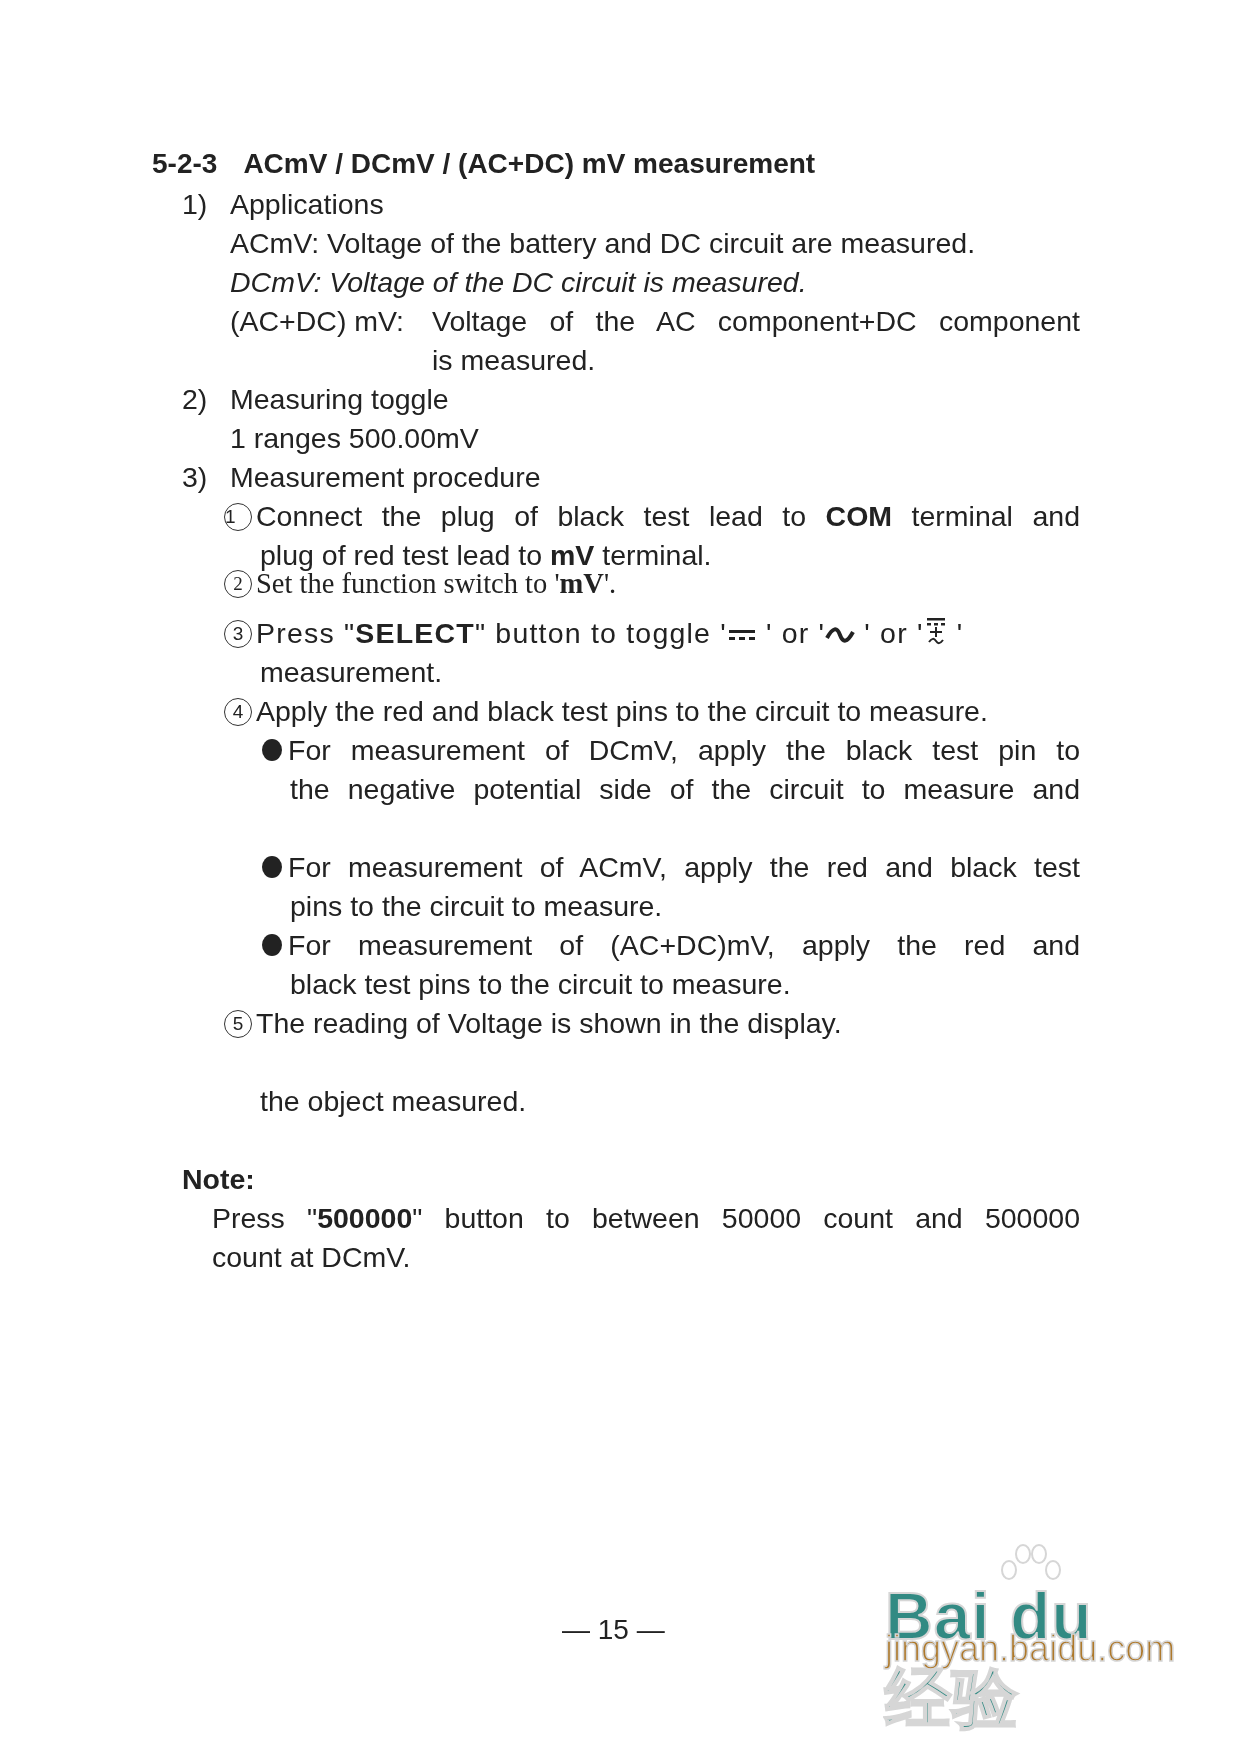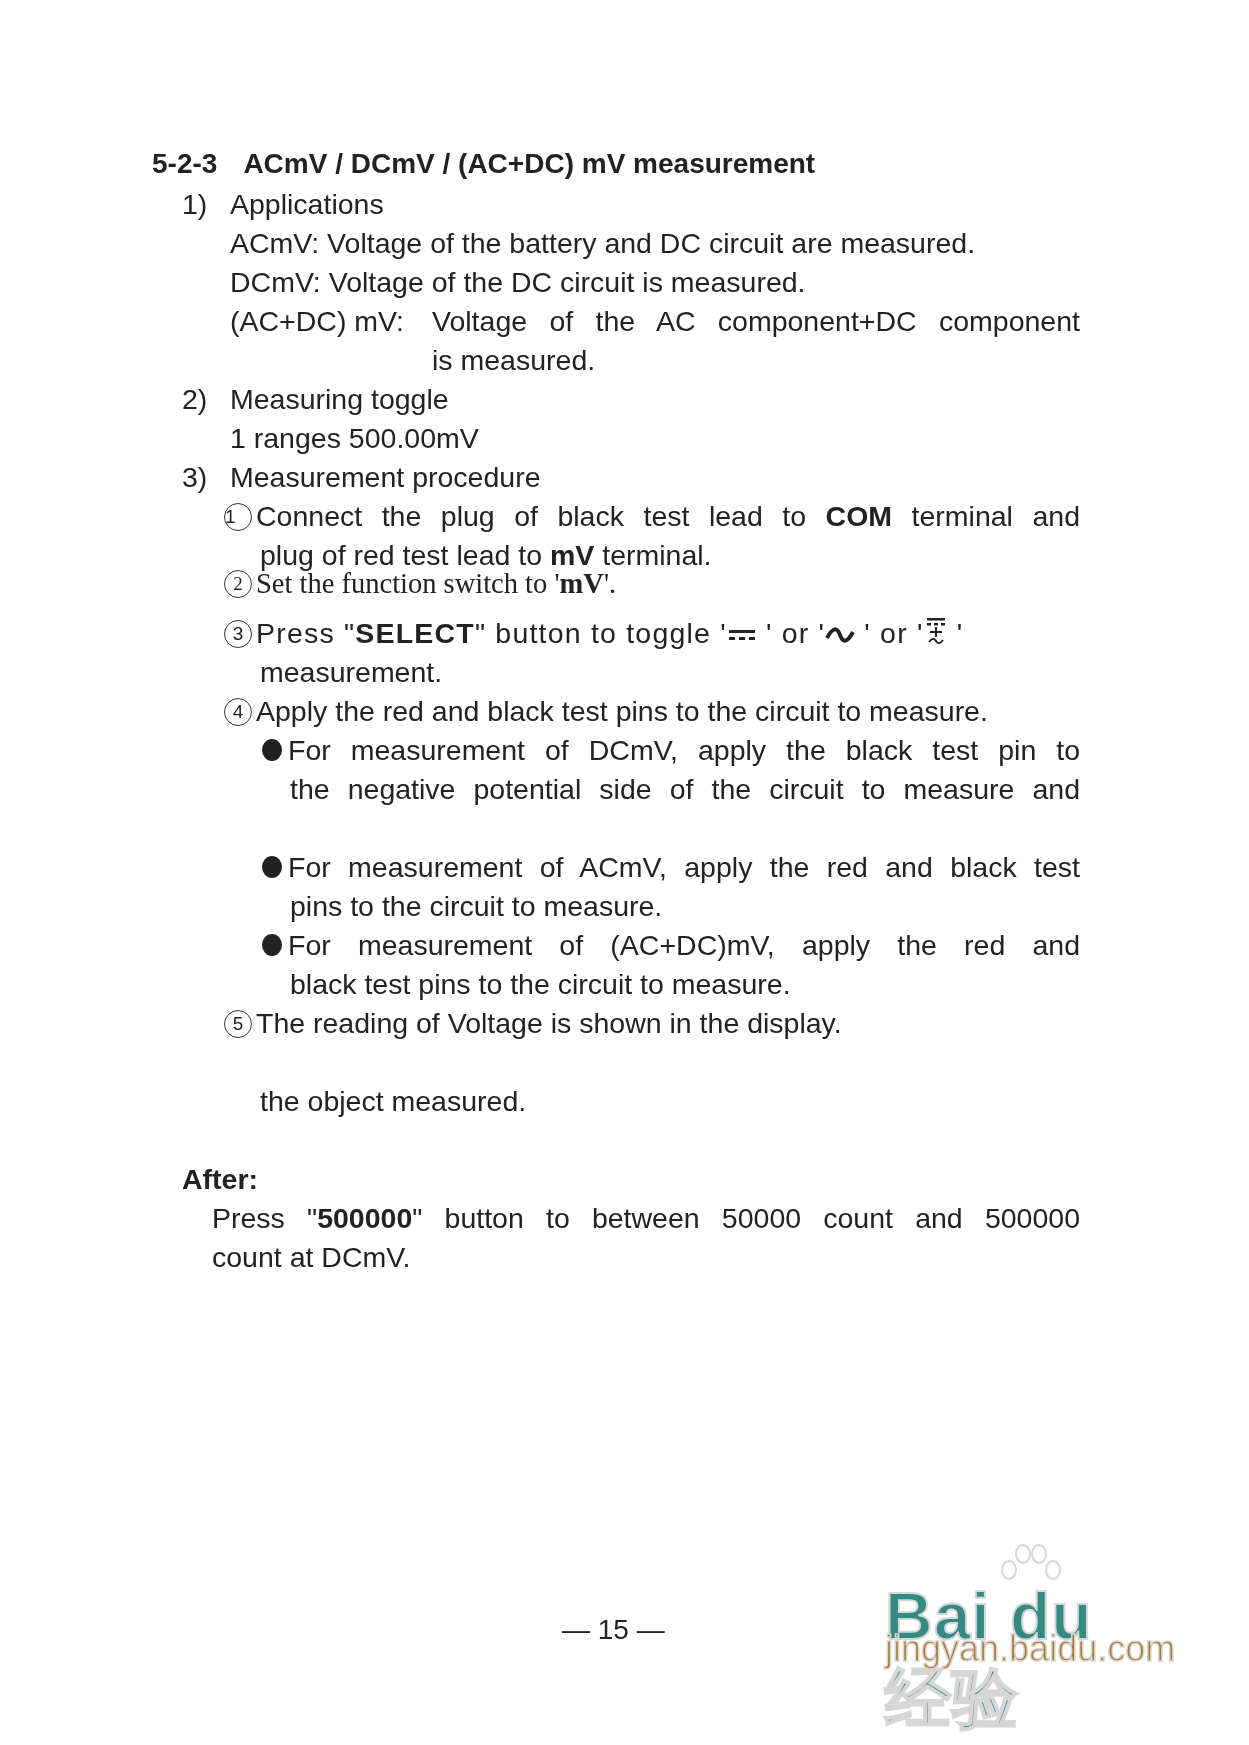--- a/index.html
+++ b/index.html
@@ -42,21 +42,21 @@
 <div class="page">
 
   <div class="line heading" style="left:152px; top:146px;">
     <span>5-2-3</span><span style="display:inline-block;width:26px;"></span><span>ACmV / DCmV / (AC+DC) mV measurement</span>
   </div>
 
   <div class="line" style="left:182px; top:186px;">
     <span style="display:inline-block;width:48px;">1)</span><span>Applications</span>
   </div>
   <div class="line" style="left:230px; top:225px;">ACmV: Voltage of the battery and DC circuit are measured.</div>
-  <div class="line" style="left:230px; top:264px;">DCmV: Voltage of the DC circuit is measured.</div>
+  <div class="line" style="left:230px; top:264px;font-style:italic;">DCmV: Voltage of the DC circuit is measured.</div>
   <div class="line" style="left:230px; top:303px;">(AC+DC) mV:</div>
   <div class="line just" style="left:432px; top:303px; width:648px;">Voltage of the AC component+DC component</div>
   <div class="line" style="left:432px; top:342px;">is measured.</div>
 
   <div class="line" style="left:182px; top:381px;">
     <span style="display:inline-block;width:48px;">2)</span><span>Measuring toggle</span>
   </div>
   <div class="line" style="left:230px; top:420px;">1 ranges 500.00mV</div>
 
   <div class="line" style="left:182px; top:459px;">
@@ -112,21 +112,21 @@
 
   <div class="line" style="left:290px; top:888px;">pins to the circuit to measure.</div>
   <div class="line" style="left:290px; top:966px;">black test pins to the circuit to measure.</div>
 
   <div class="line" style="left:224px; top:1005px;">
     <span class="circ">5</span><span>The reading of Voltage is shown in the display.</span>
   </div>
 
   <div class="line" style="left:260px; top:1083px;">the object measured.</div>
 
-  <div class="line" style="left:182px; top:1161px; font-weight:bold;">After:</div>
+  <div class="line" style="left:182px; top:1161px; font-weight:bold;">Note:</div>
   <div class="line just" style="left:212px; top:1200px; width:868px;">
     <span>Press "</span><b>500000</b><span>" button to between 50000 count and 500000</span>
   </div>
   <div class="line" style="left:212px; top:1239px;">count at DCmV.</div>
 
   <div class="pagenum">— 15 —</div>
 
   <div class="watermark">
     <svg style="position:absolute;left:110px;top:0;" width="70" height="50" viewBox="0 0 70 50">
       <ellipse cx="14" cy="30" rx="7" ry="9" fill="#fff" stroke="#cfcfcf" stroke-width="2"></ellipse>

